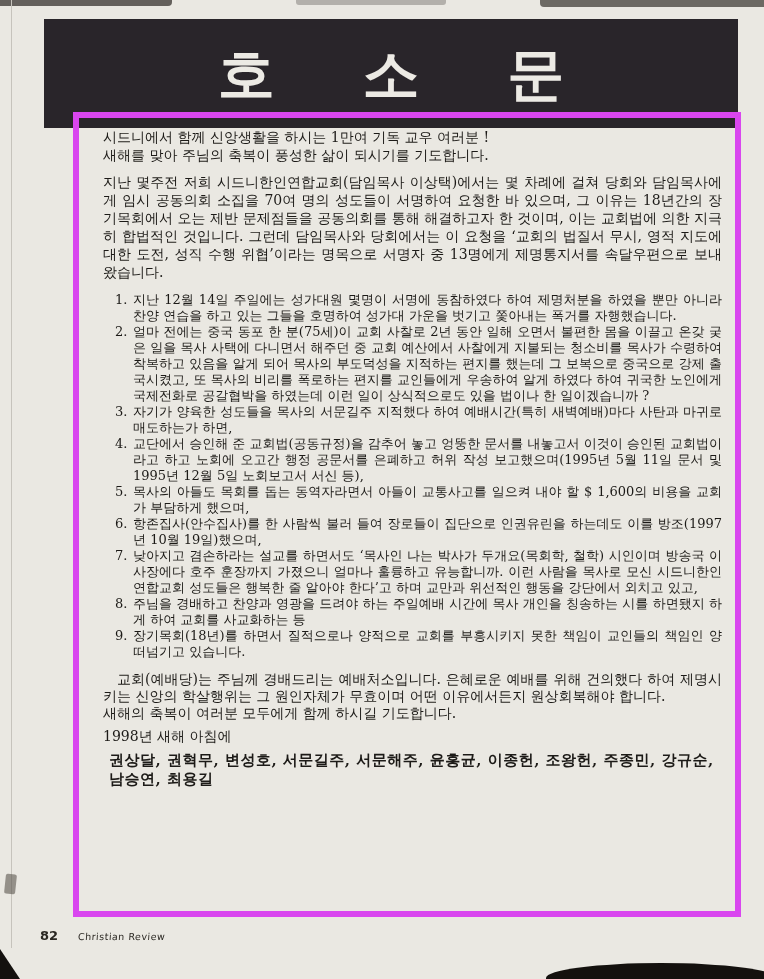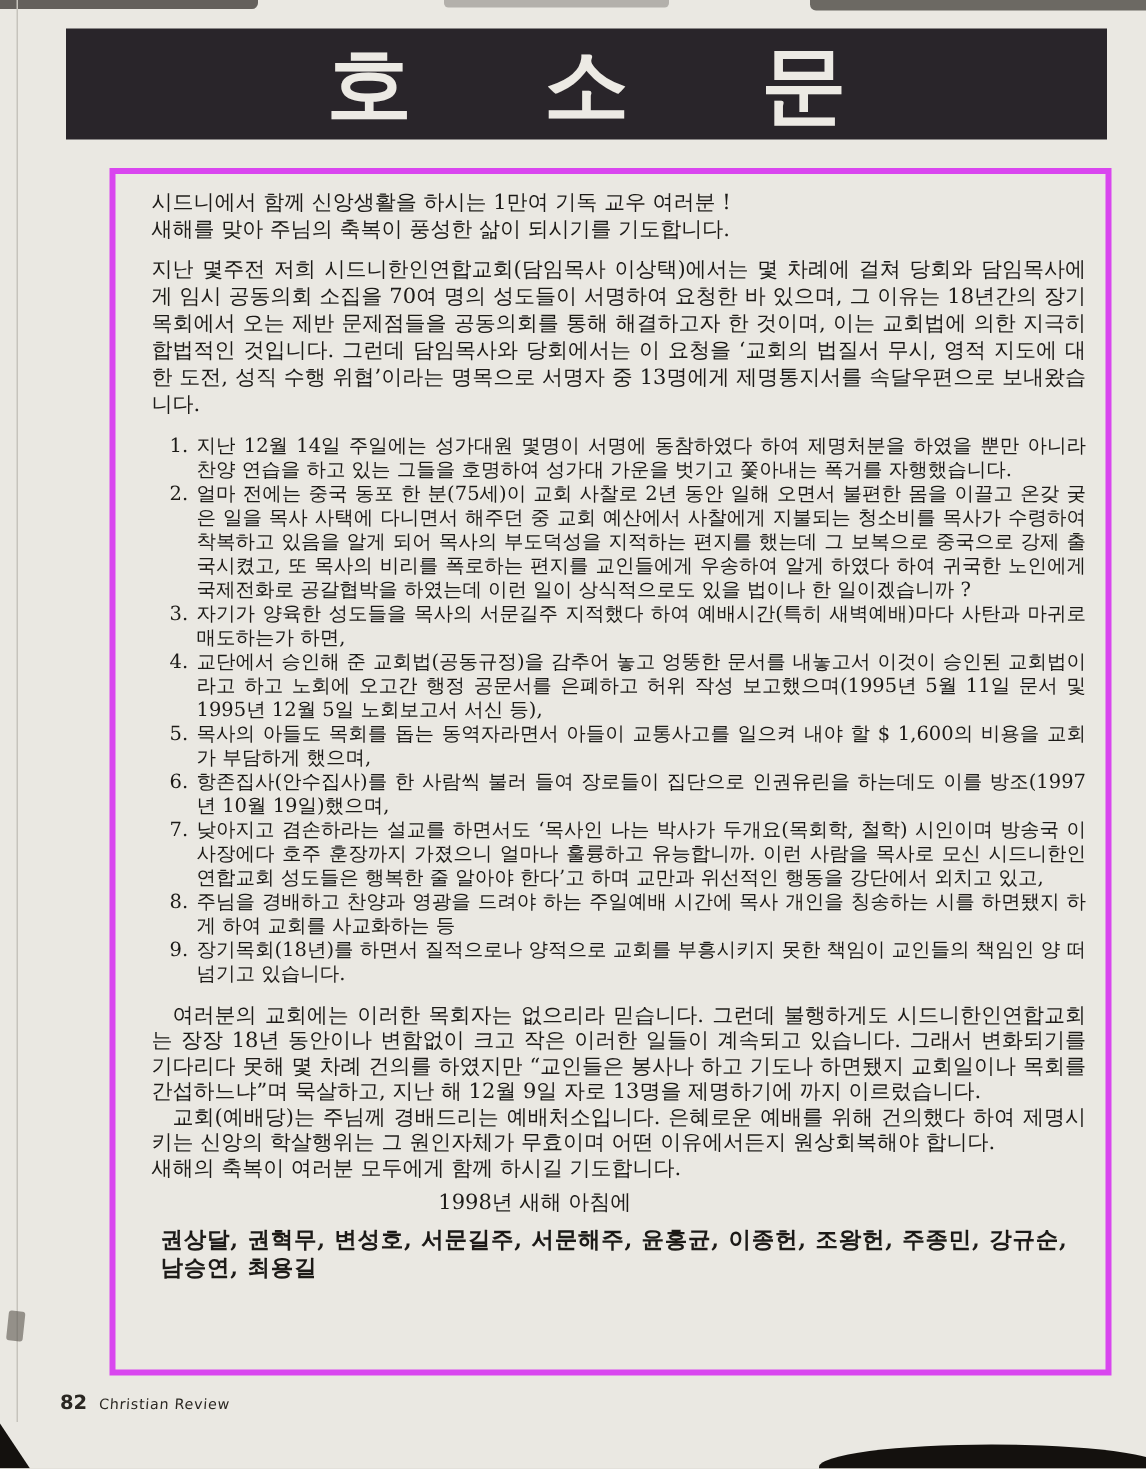--- a/index.html
+++ b/index.html
@@ -18,71 +18,71 @@
   .streak.s1{left:0;top:0;width:172px;height:6px;opacity:.85;border-radius:0 0 4px 0;}
   .streak.s2{left:296px;top:0;width:150px;height:5px;opacity:.35;border-radius:0 0 3px 3px;}
   .streak.s3{left:540px;top:0;width:224px;height:7px;opacity:.8;border-radius:0 0 0 4px;}
   .edge-line{position:absolute;left:11px;top:0;width:1px;height:948px;background:#c6c3bc;}
   .smudge{position:absolute;left:5px;top:874px;width:11px;height:20px;background:#5a554f;opacity:.6;border-radius:2px;transform:rotate(6deg);}
   .corner-wedge{position:absolute;left:0;bottom:0;width:0;height:0;border-left:20px solid #14110e;border-top:30px solid transparent;}
   .bottom-curve{position:absolute;right:-12px;bottom:-14px;width:230px;height:30px;background:#14110e;border-radius:100% 100% 0 0 / 100% 100% 0 0;}
 
   
   .banner{
-    position:absolute;left:44px;top:19px;width:694px;height:74px;
+    position:absolute;left:44px;top:19px;width:694px;height:109px;
     background:#29252a;
     display:flex;align-items:center;justify-content:center;
   }
   .banner h1{
     margin:0;color:#eceae4;
     font-family:"DejaVu Serif","Liberation Serif",serif;
     font-weight:600;font-size:57px;line-height:1;
     letter-spacing:34px;padding-left:34px;white-space:nowrap;
   }
 
   
   .doc-box{
     position:absolute;left:73px;top:112px;width:668px;height:805px;
-    border:4px solid #d946ef;
+    border:6px solid #d946ef;
     box-sizing:border-box;
     padding:10px 13px 6px 24px;
     color:#1c1a17;
     overflow:hidden;
     text-align:justify;
   }
   .doc-box p{margin:0;}
   .greeting{font-size:14px;line-height:18px;margin-bottom:9px !important;text-align:left;}
   .intro{font-size:14px;line-height:18px;margin-bottom:11px !important;}
 
   .grievance-list{margin:0 0 11px 12px;}
   .g-item{display:flex;font-size:13px;line-height:16px;}
   .g-num{flex:0 0 18px;text-align:left;}
   .g-text{flex:1;text-align:justify;}
 
   .closing p{font-size:14px;line-height:17px;}
   .closing p.indent{text-indent:1em;}
 
-  .date-line{font-size:14px;line-height:19px;text-align:center;padding-right:112px;margin-top:5px !important;}
+  .date-line{font-size:14px;line-height:19px;text-align:left;padding-right:112px;margin-top:5px !important;}
 
   .signature{margin-top:5px;}
   .church-name{
     font-family:"DejaVu Sans","Liberation Sans",sans-serif;
     font-weight:bold;font-size:27px;line-height:30px;
     letter-spacing:1px;margin-left:6px;text-align:left;
   }
   .signatories{
     font-weight:bold;font-size:15px;line-height:19px;
     letter-spacing:.5px;margin-left:6px;margin-top:2px;text-align:left;
     font-family:"DejaVu Serif","Liberation Serif",serif;
   }
 
   .page-footer{
     position:absolute;left:40px;top:928px;
     font-family:"DejaVu Sans","Liberation Sans",sans-serif;
-    color:#2a2722;display:flex;align-items:baseline;gap:8px;
+    color:#2a2722;display:flex;align-items:baseline;gap:20px;
   }
   .page-footer .pnum{font-size:13px;font-weight:bold;}
   .page-footer .mag{font-size:9.5px;letter-spacing:.5px;transform:skewX(-4deg);}
 </style>
 </head>
 <body>
 
 <div class="scan">
 
   <div class="streak s1"></div>
@@ -137,21 +137,20 @@
         <span class="g-num">8.</span>
         <span class="g-text">주님을 경배하고 찬양과 영광을 드려야 하는 주일예배 시간에 목사 개인을 칭송하는 시를 하면됐지 하게 하여 교회를 사교화하는 등</span>
       </div>
       <div class="g-item">
         <span class="g-num">9.</span>
         <span class="g-text">장기목회(18년)를 하면서 질적으로나 양적으로 교회를 부흥시키지 못한 책임이 교인들의 책임인 양 떠넘기고 있습니다.</span>
       </div>
     </div>
 
     <div class="closing">
-      <p class="indent">여러분의 교회에는 이러한 목회자는 없으리라 믿습니다. 그런데 불행하게도 시드니한인연합교회는 장장 18년 동안이나 변함없이 크고 작은 이러한 일들이 계속되고 있습니다. 그래서 변화되기를 기다리다 못해 몇 차례 건의를 하였지만 “교인들은 봉사나 하고 기도나 하면됐지 교회일이나 목회를 간섭하느냐”며 묵살하고, 지난 해 12월 9일 자로 13명을 제명하기에 까지 이르렀습니다.</p>
       <p class="indent">교회(예배당)는 주님께 경배드리는 예배처소입니다. 은혜로운 예배를 위해 건의했다 하여 제명시키는 신앙의 학살행위는 그 원인자체가 무효이며 어떤 이유에서든지 원상회복해야 합니다.</p>
       <p>새해의 축복이 여러분 모두에게 함께 하시길 기도합니다.</p>
     </div>
 
     <p class="date-line">1998년 새해 아침에</p>
 
     <div class="signature">
       <div class="signatories">권상달, 권혁무, 변성호, 서문길주, 서문해주, 윤홍균, 이종헌, 조왕헌, 주종민, 강규순, 남승연, 최용길</div>
     </div>
 

